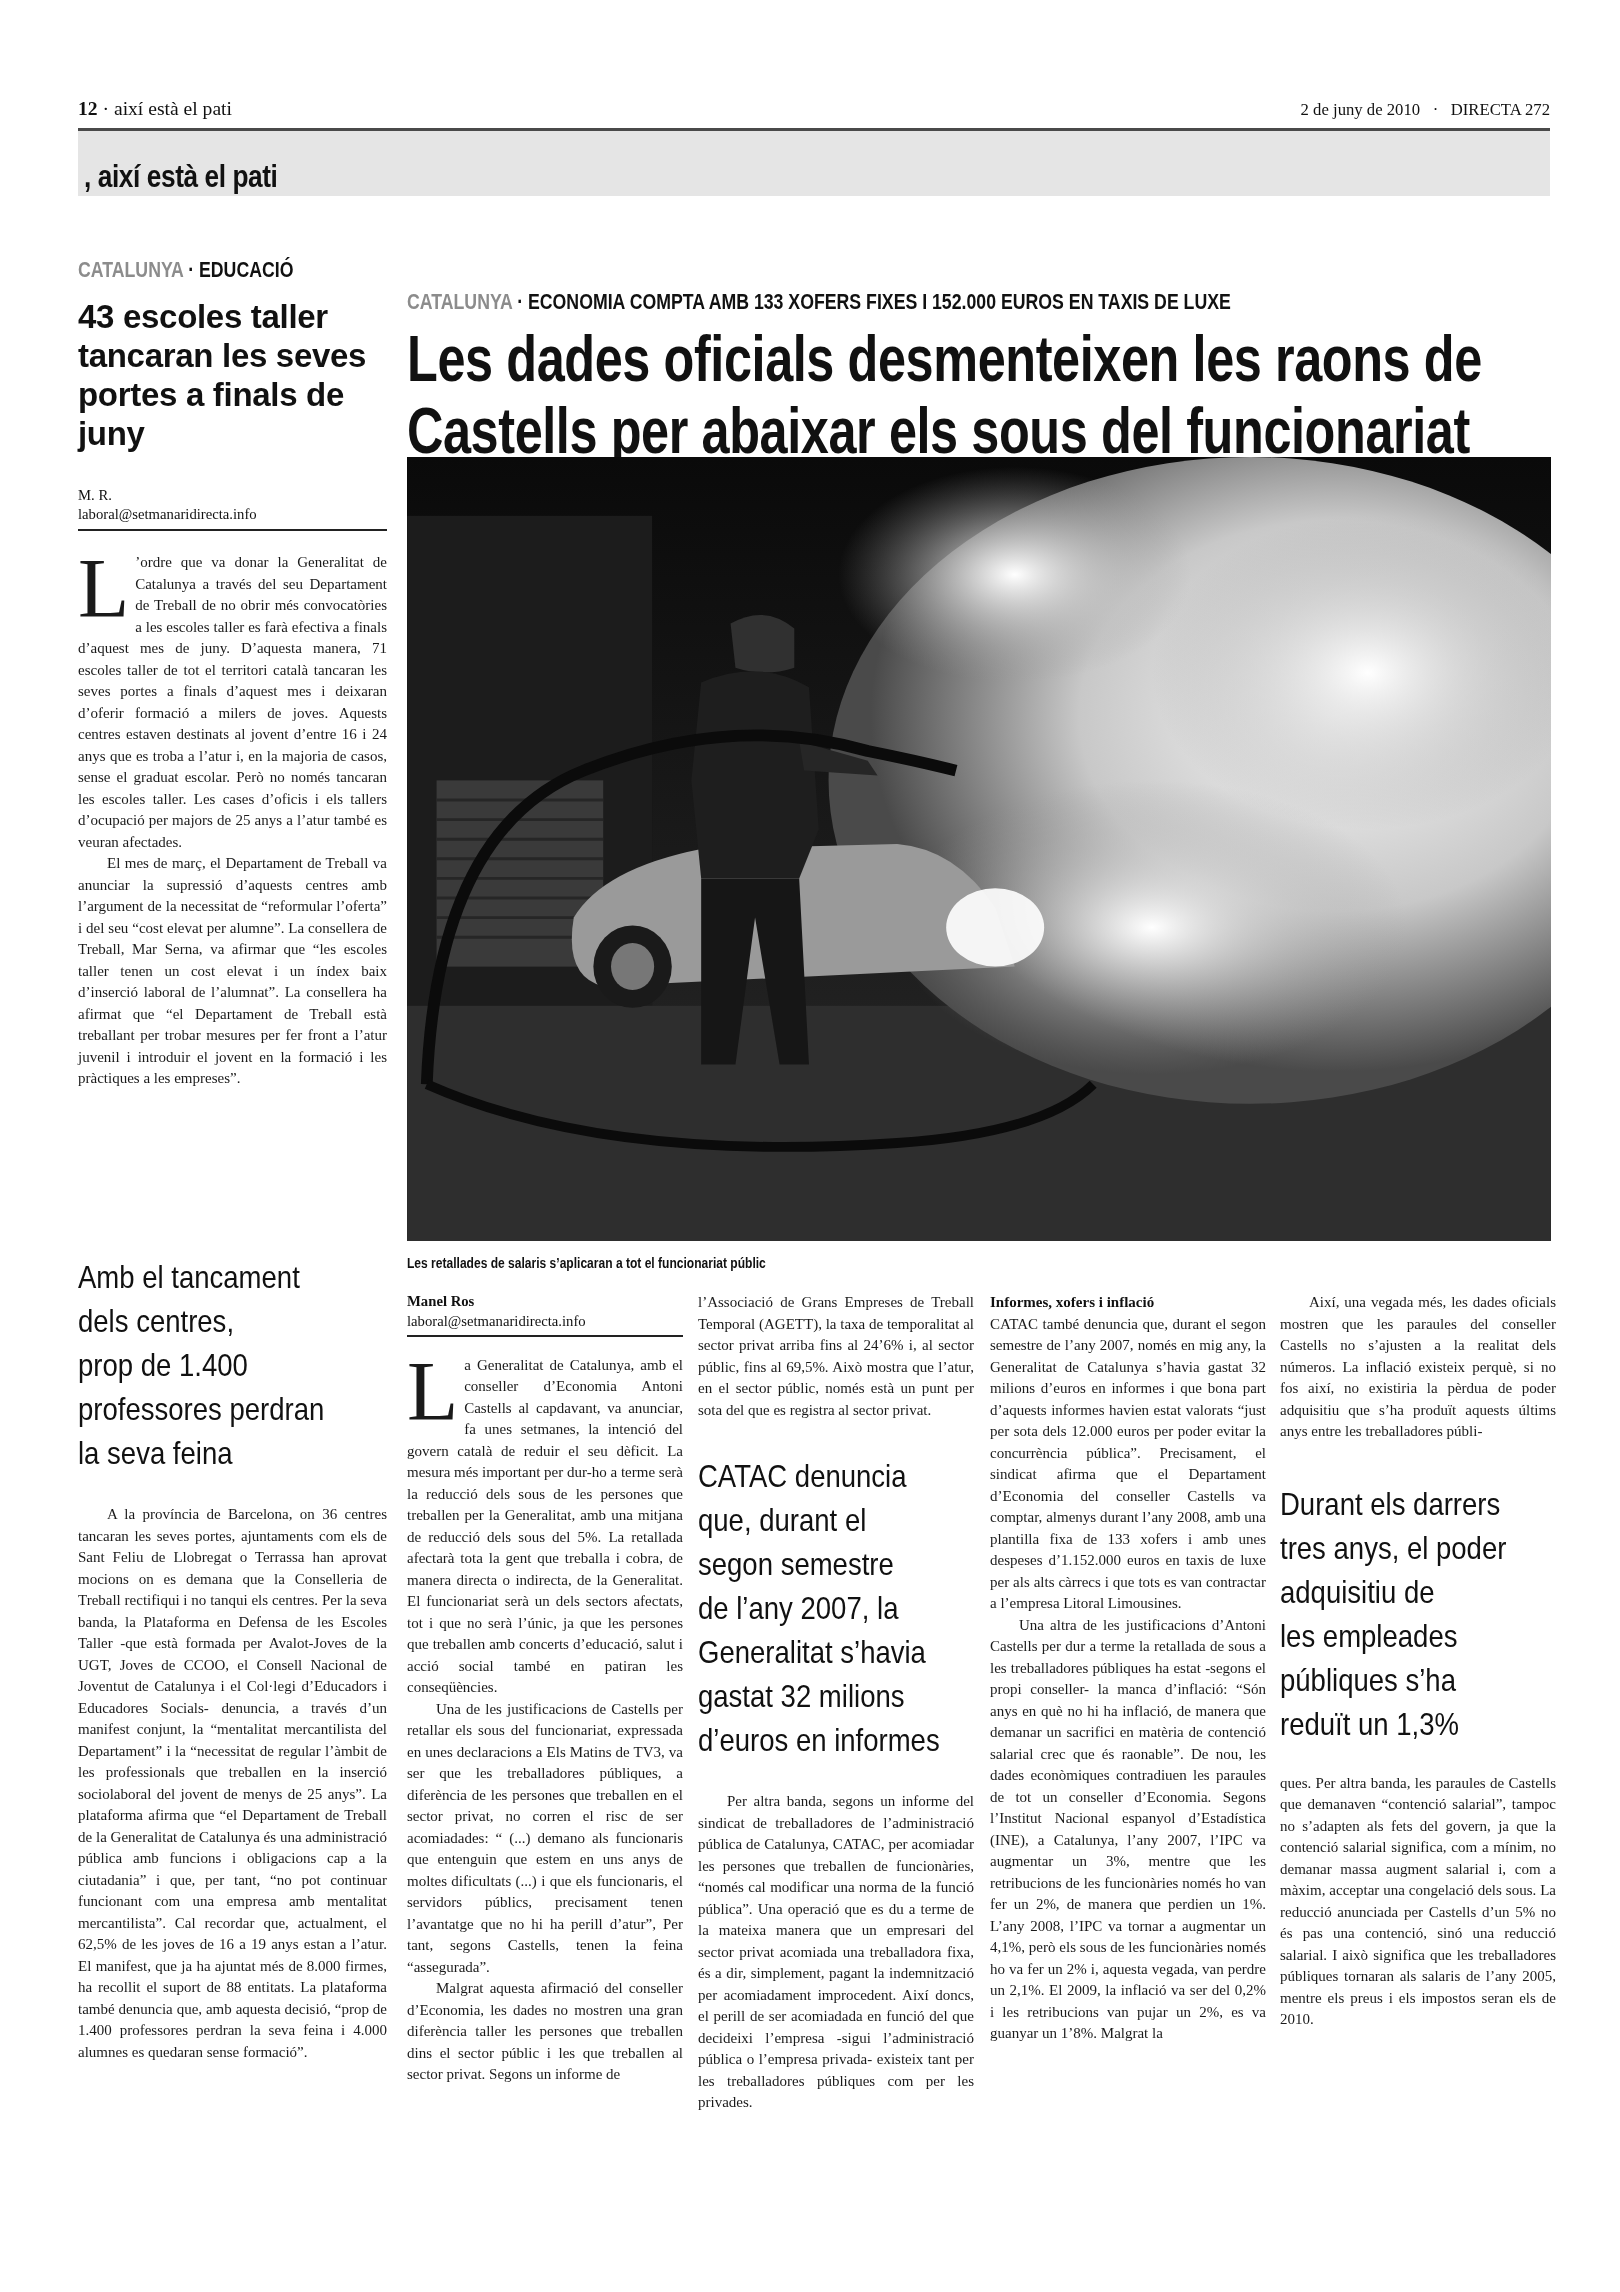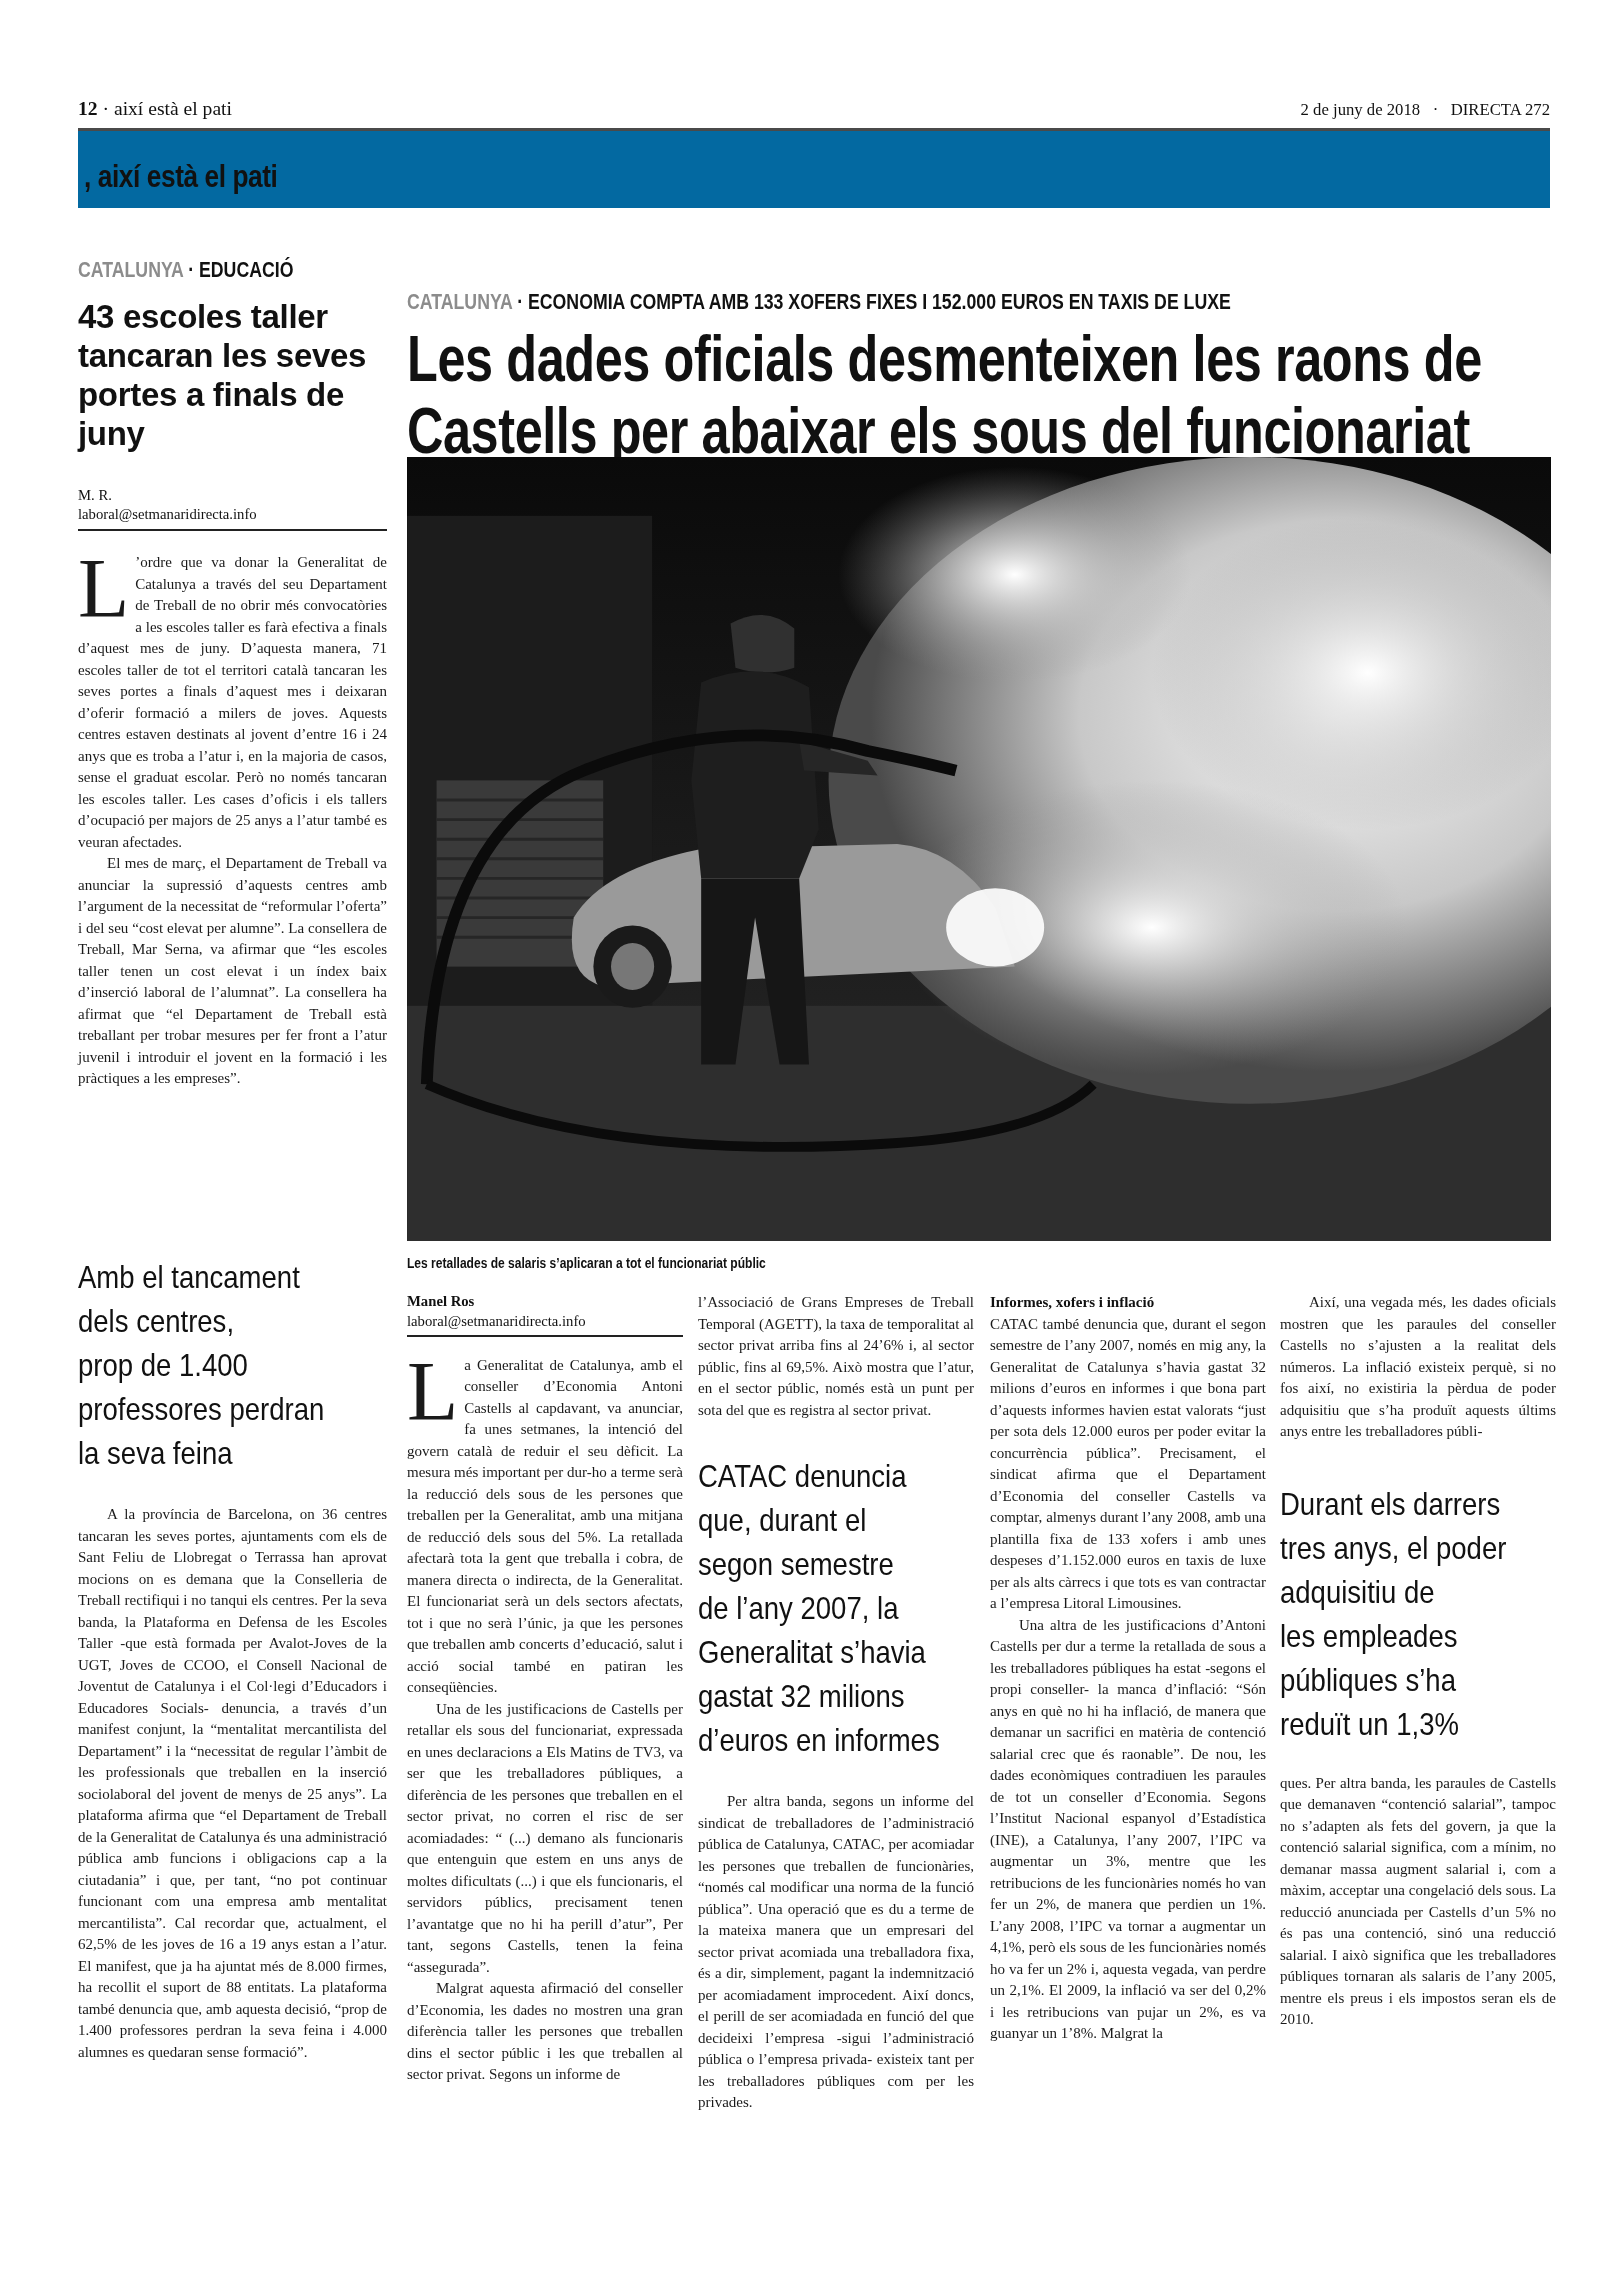--- a/index.html
+++ b/index.html
@@ -6,21 +6,21 @@
   html, body { width: 1620px; height: 2293px; background: #ffffff; overflow: hidden; }
   body { position: relative; color: #111; font-family: "Liberation Serif", "DejaVu Serif", serif; }
 
   
   .runhead { position: absolute; left: 78px; top: 98px; width: 1472px; height: 29px; }
   .runhead .left { position: absolute; left: 0; top: 0; font-size: 19.6px; font-family: "Liberation Serif", serif; }
   .runhead .left b { font-weight: bold; }
   .runhead .right { position: absolute; right: 0; top: 2px; font-size: 16.7px; font-family: "Liberation Serif", serif; }
   .runhead-rule { position: absolute; left: 78px; top: 128px; width: 1472px; height: 2.9px; background: #4a4a4a; }
 
-  .section-band { position: absolute; left: 78px; top: 131px; width: 1472px; height: 77px; background: #0369a1; }
+  .section-band { position: absolute; left: 78px; top: 131px; width: 1472px; height: 65px; background: #e5e5e5; }
   .section-band .title { position: absolute; left: 5.9px; top: 27.4px; font-family: "Liberation Sans", sans-serif; font-weight: bold;
       font-size: 32px; letter-spacing: -0.5px; transform: scaleX(0.82); transform-origin: left top; color: #111; }
 
   
   .side { position: absolute; left: 78px; top: 257px; width: 309px; }
   .kicker { font-family: "Liberation Sans", sans-serif; font-weight: bold; font-size: 21.6px; transform: scaleX(0.82); transform-origin: left top; white-space: nowrap; }
   .kicker .grey { color: #8c8c8c; }
   .side h2 { font-family: "Liberation Sans", sans-serif; font-weight: bold; font-size: 33px; line-height: 39px; margin-top: 13.7px; letter-spacing: -0.3px; }
   .byline { margin-top: 33px; font-size: 14.7px; line-height: 19.6px; }
   .byline .name { font-weight: normal; }
@@ -62,21 +62,21 @@
 </head>
 <body>
 
 <div class="runhead">
   <div class="left">
     <b>12</b>
     <span>·</span>
     <span>així està el pati</span>
   </div>
   <div class="right">
-    <span>2 de juny de 2018</span>
+    <span>2 de juny de 2010</span>
     &nbsp;&nbsp;<span>·</span>&nbsp;&nbsp;
     <span>DIRECTA 272</span>
   </div>
 </div>
 <div class="runhead-rule"></div>
 <div class="section-band">
   <div class="title">, així està el pati</div>
 </div>
 
 <div class="side">

